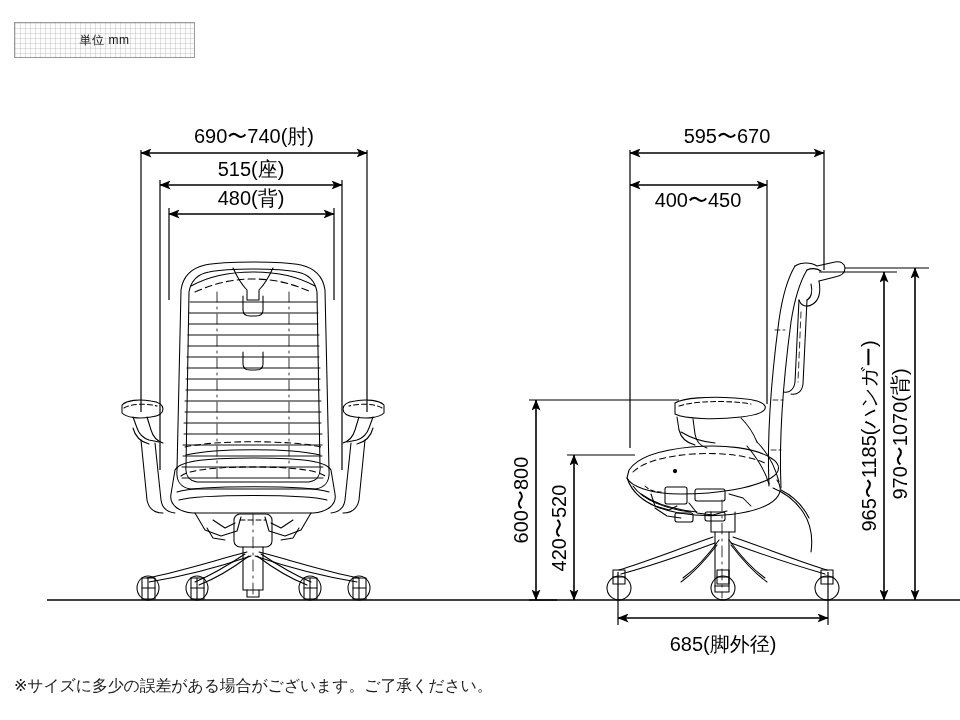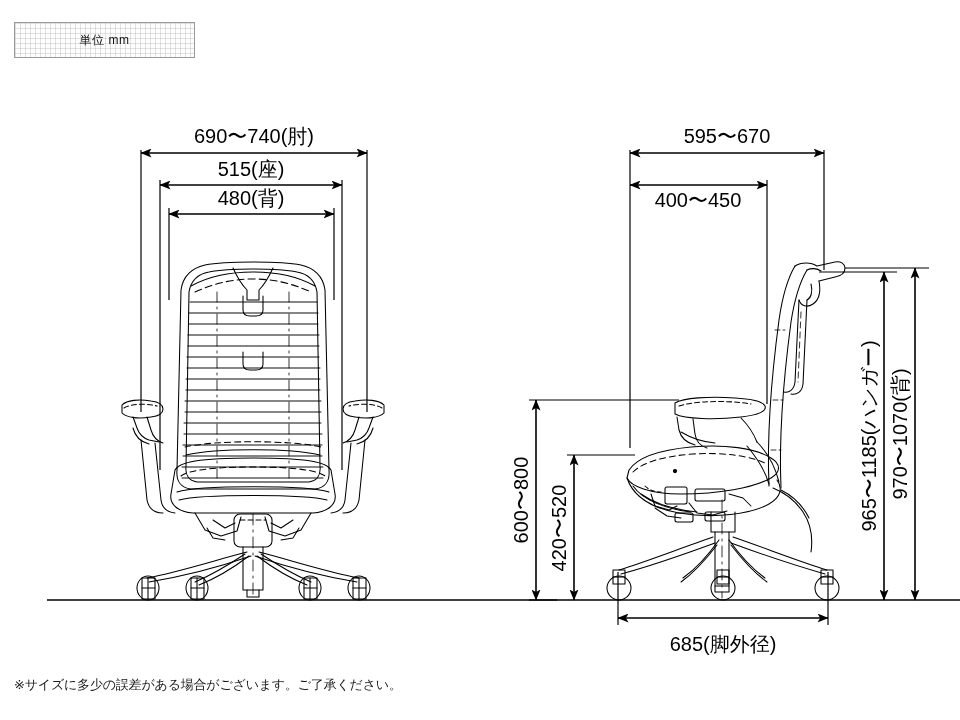--- a/index.html
+++ b/index.html
@@ -23,21 +23,21 @@
     background-size:5px 5px;
     display:flex;align-items:center;justify-content:center;
     box-sizing:border-box;
   }
   .unit-box span{
     font-size:12px;color:#111;letter-spacing:.5px;
     background:transparent;
   }
   .footnote{
     position:absolute;left:14px;top:676px;
-    font-size:13px;color:#1a1a1a;letter-spacing:-0.2px;
+    font-size:16px;color:#1a1a1a;letter-spacing:-0.2px;
     white-space:nowrap;
   }
   .dimtext{font-size:20px;fill:#000;font-family:"Liberation Sans","DejaVu Sans",sans-serif;}
 </style>
 </head>
 <body>
 
 <div id="stage">
 <svg width="960" height="720" viewBox="0 0 960 720" xmlns="http://www.w3.org/2000/svg">
   <defs>

